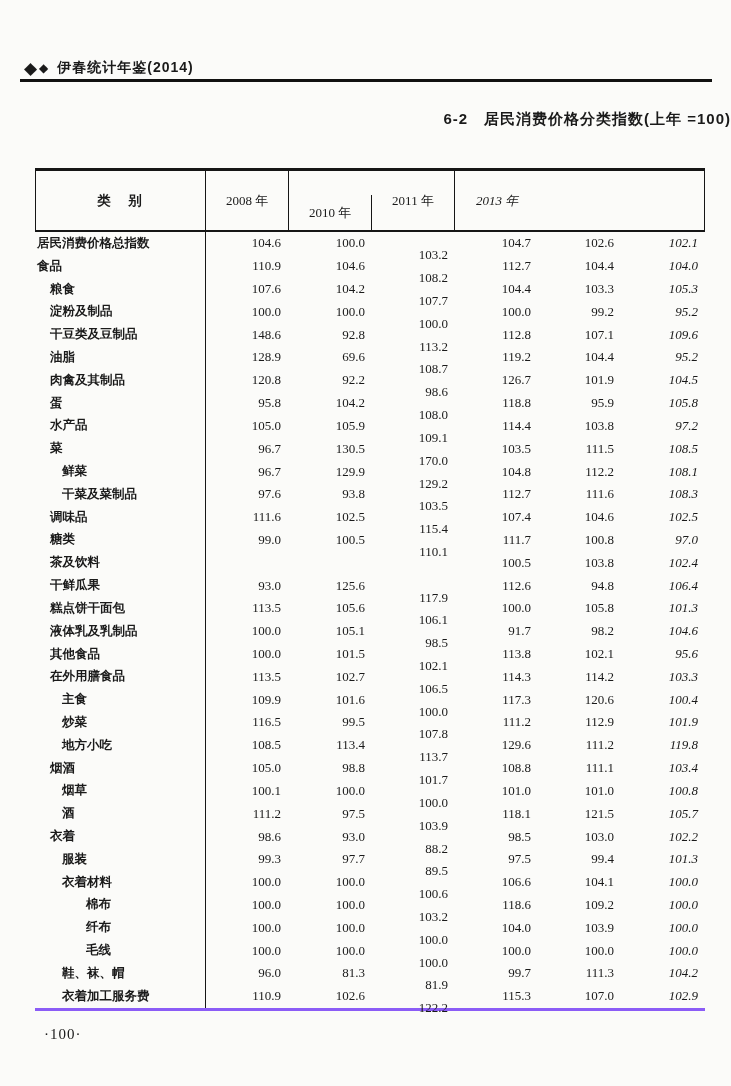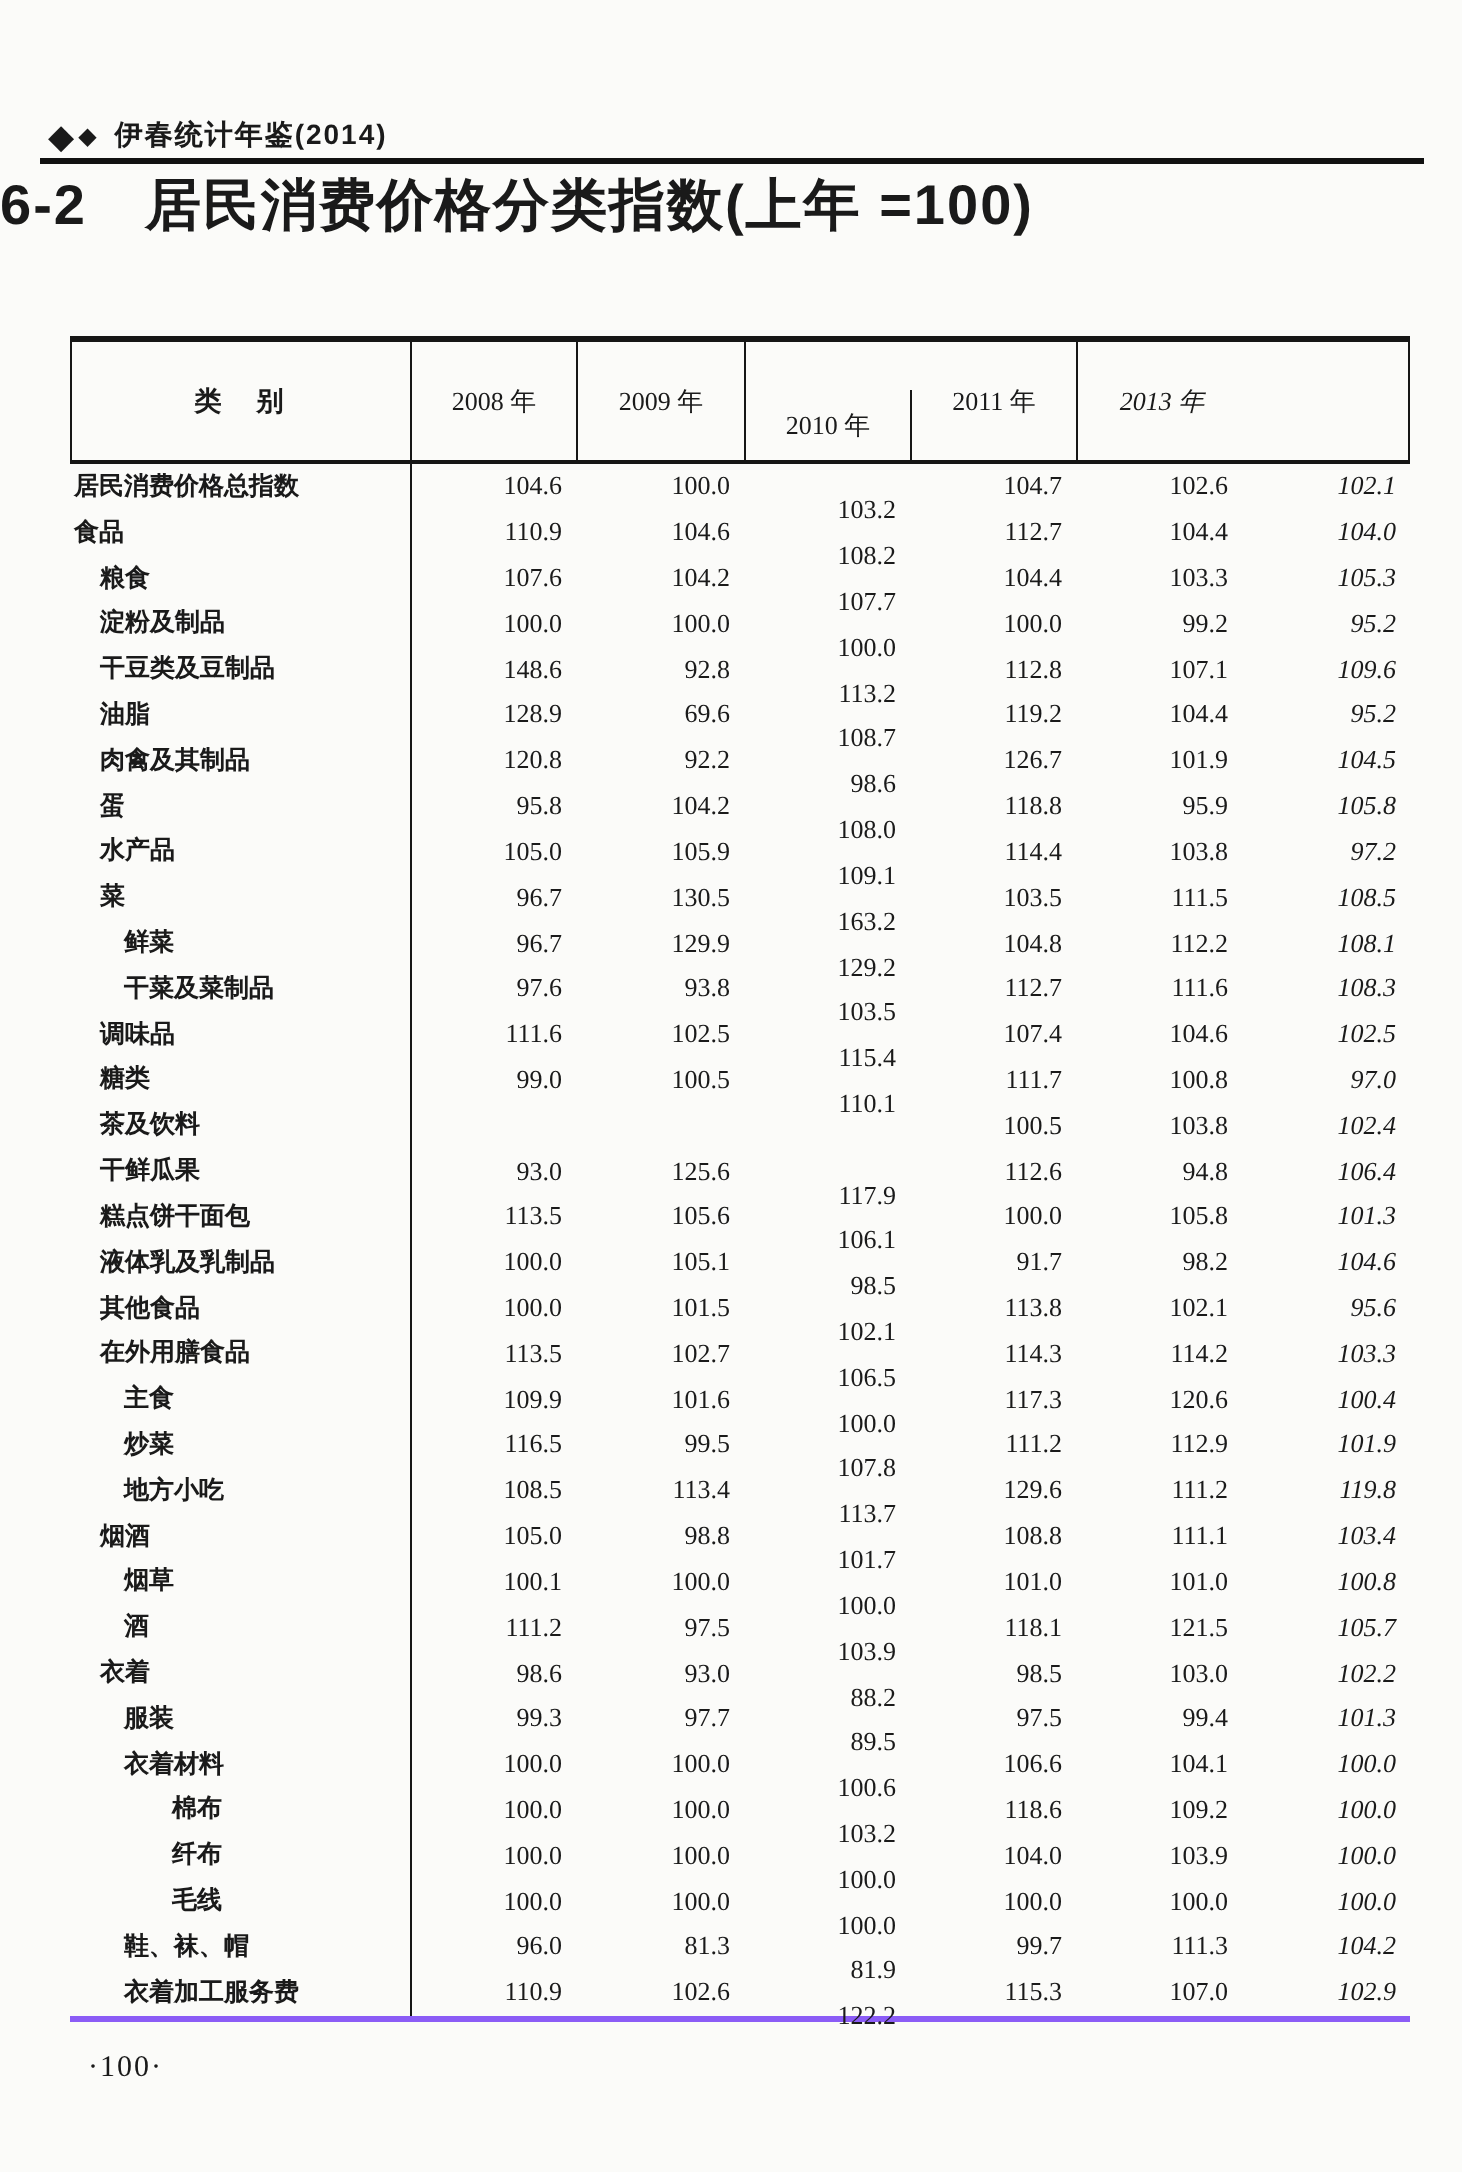--- a/index.html
+++ b/index.html
@@ -31,24 +31,24 @@
   .header-rule {
     position: absolute;
     top: 79px; left: 20px;
     width: 692px; height: 3px;
     background: #111;
   }
 
   
   .page-title {
     position: absolute;
-    top: 84px; left: 0;
+    top: 100px; left: 0;
     width: 100%;
-    text-align: left;
-    font-size: 28px;
+    text-align: right;
+    font-size: 15px;
     font-weight: bold;
     letter-spacing: 1px;
     line-height: 38px;
   }
 
   
   .cpi-table {
     position: absolute;
     top: 168px; left: 35px;
     width: 670px;
@@ -134,21 +134,20 @@
     <span>伊春统计年鉴(2014)</span>
   </div>
   <div class="header-rule"></div>
 
   <div class="page-title">6-2　居民消费价格分类指数(上年 =100)</div>
 
   <div class="cpi-table">
     <div class="thead">
         <div class="cell c0 c0">类　别</div>
         <div class="cell c1 year">2008 年</div>
-        <div class="cell c2 year">2009 年</div>
         <div class="cell c3 year">2010 年</div>
         <div class="cell c4 year">2011 年</div>
         <div class="cell c6 year">2013 年</div>
       </div>
     <div class="tbody">
       <div class="stub-rule"></div>
     <div class="row">
           <div class="cell c0 label ind0">居民消费价格总指数</div>
           <div class="cell c1 val">104.6</div>
           <div class="cell c2 val">100.0</div>
@@ -226,21 +225,21 @@
           <div class="cell c2 val">105.9</div>
           <div class="cell c3 val">109.1</div>
           <div class="cell c4 val">114.4</div>
           <div class="cell c5 val">103.8</div>
           <div class="cell c6 val">97.2</div>
         </div>
         <div class="row">
           <div class="cell c0 label ind1">菜</div>
           <div class="cell c1 val">96.7</div>
           <div class="cell c2 val">130.5</div>
-          <div class="cell c3 val">163.2</div>
+          <div class="cell c3 val">170.0</div>
           <div class="cell c4 val">103.5</div>
           <div class="cell c5 val">111.5</div>
           <div class="cell c6 val">108.5</div>
         </div>
         <div class="row">
           <div class="cell c0 label ind2">鲜菜</div>
           <div class="cell c1 val">96.7</div>
           <div class="cell c2 val">129.9</div>
           <div class="cell c3 val">129.2</div>
           <div class="cell c4 val">104.8</div>

